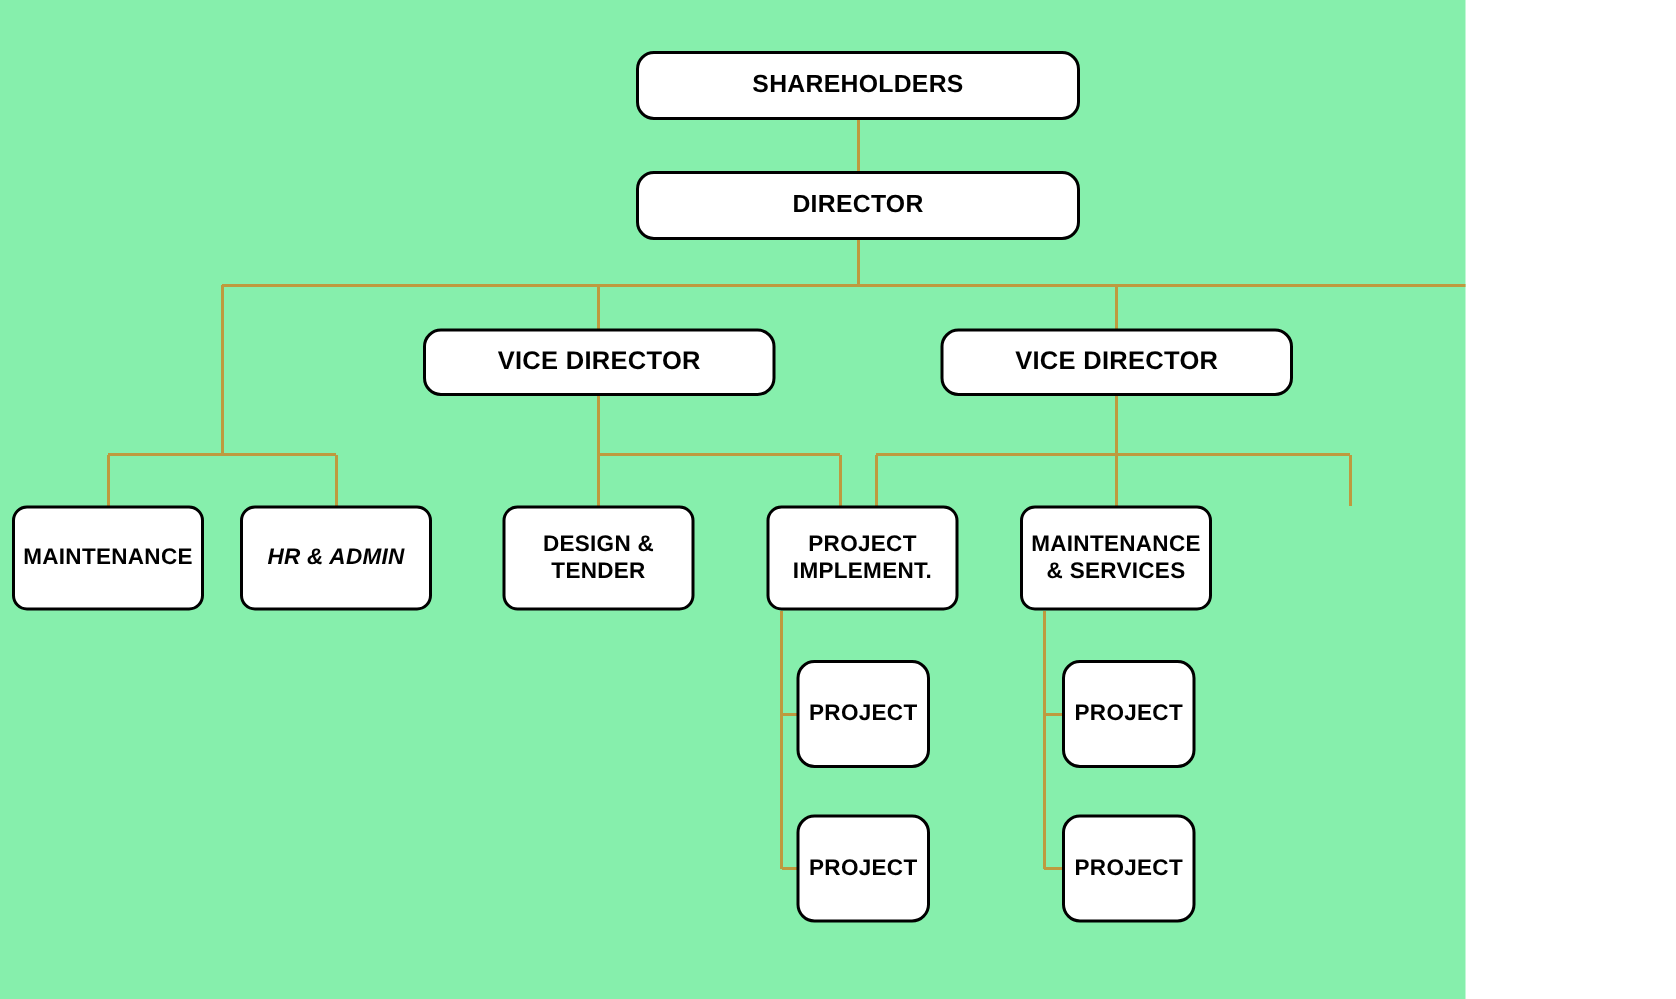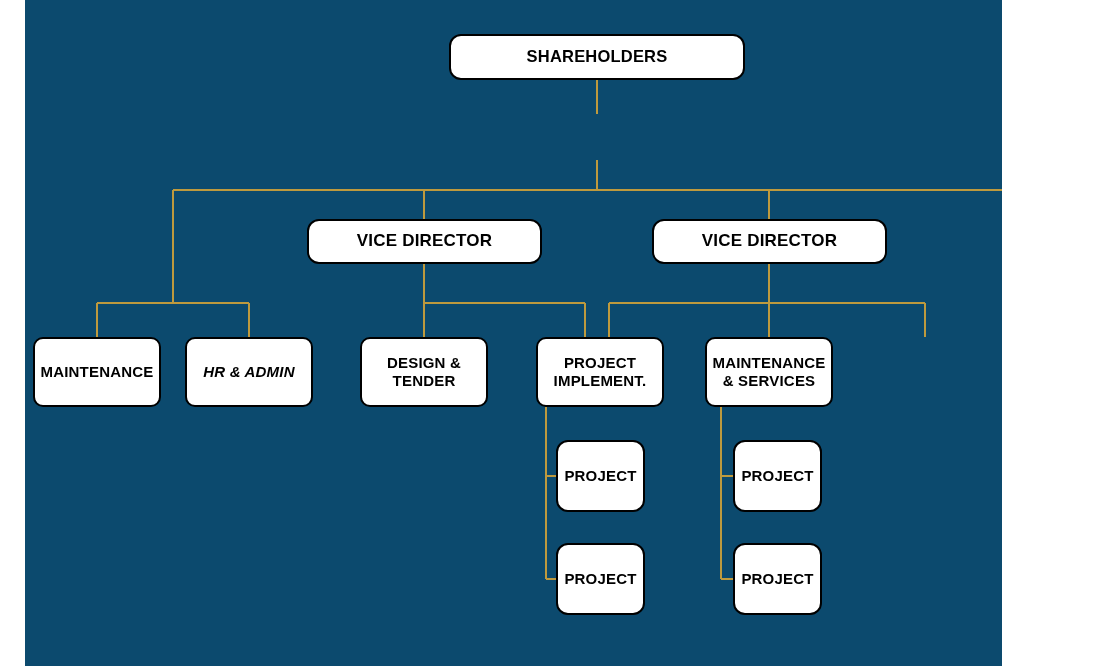--- a/index.html
+++ b/index.html
@@ -8,23 +8,22 @@
     padding: 0;
     background: #ffffff;
   }
   body {
     font-family: "Liberation Sans", sans-serif;
   }
   #chart-canvas {
     position: relative;
     width: 977px;
     height: 666px;
-    background: #0c4a6e;
+    background: #86efac;
     overflow: hidden;
-    margin-left: 25px;
   }
   #connector-layer {
     position: absolute;
     left: 0;
     top: 0;
     width: 1117px;
     height: 666px;
     pointer-events: none;
   }
   #node-layer {
@@ -97,20 +96,21 @@
       <path d="M696,407 L696,579"></path>
       <path d="M696,476 L708,476"></path>
       <path d="M696,579 L708,579"></path>
     </g>
   </svg>
 
   <div id="node-layer">
 
     <div class="node lvl-top" style="left:424px; top:34px; width:296px; height:46px;">SHAREHOLDERS</div>
 
+    <div class="node lvl-top" style="left:424px; top:114px; width:296px; height:46px;">DIRECTOR</div>
 
     <div class="node lvl-vice" style="left:282px; top:219px; width:235px; height:45px;">VICE DIRECTOR</div>
 
     <div class="node lvl-vice" style="left:627px; top:219px; width:235px; height:45px;">VICE DIRECTOR</div>
 
     <div class="node lvl-dept" style="left:8px; top:337px; width:128px; height:70px;">MAINTENANCE</div>
 
     <div class="node lvl-dept" style="left:160px; top:337px; width:128px; height:70px;font-style:italic;">HR &amp; ADMIN</div>
 
     <div class="node lvl-dept" style="left:335px; top:337px; width:128px; height:70px;">DESIGN &amp;

